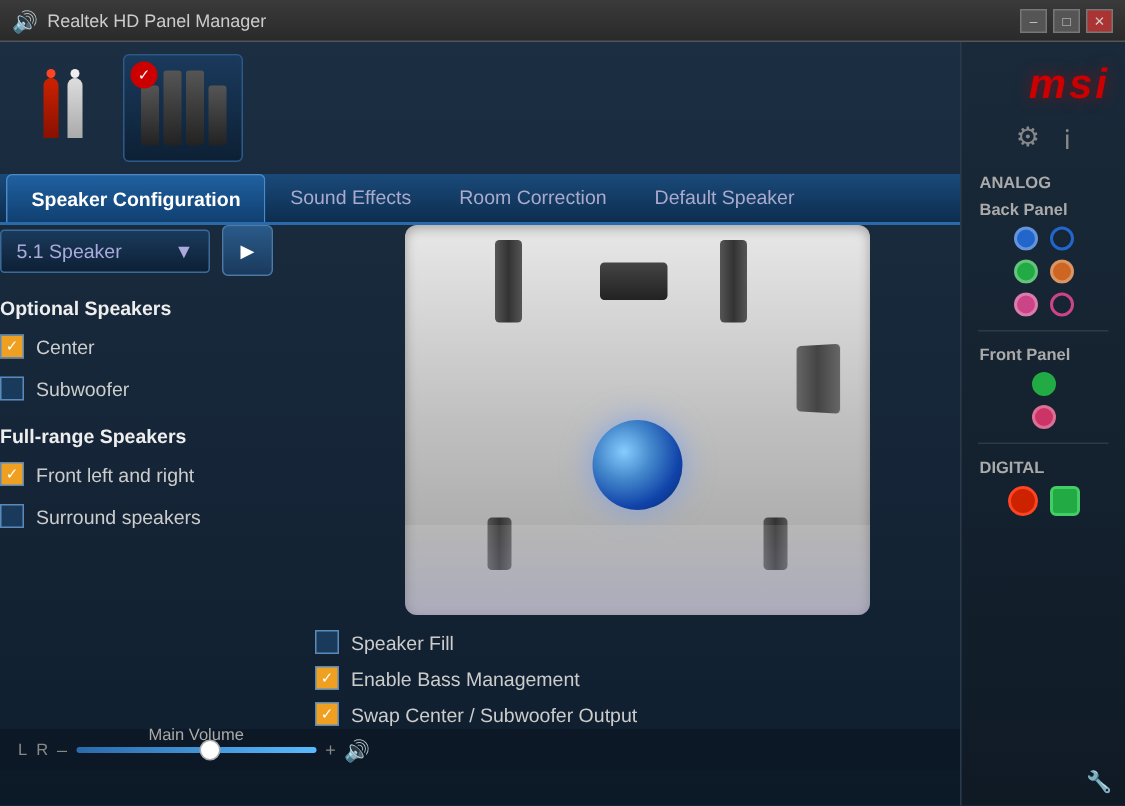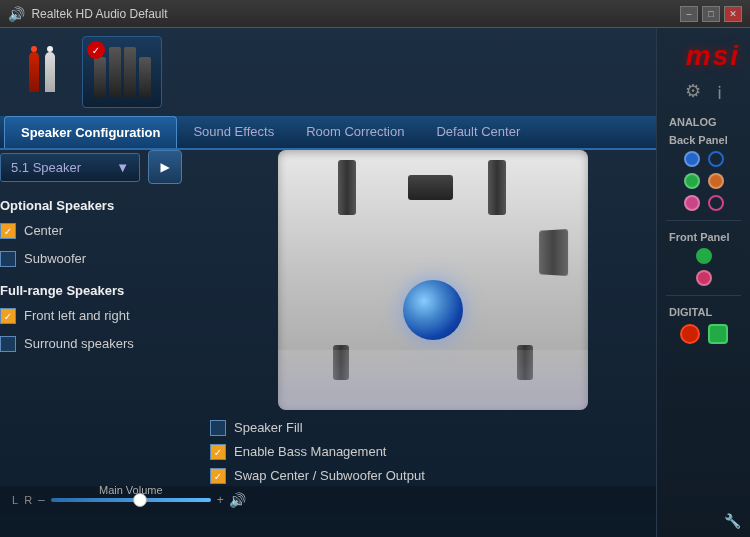--- a/index.html
+++ b/index.html
@@ -154,20 +154,21 @@
     
     .section-title {
       font-weight: bold;
       color: #eee;
       margin-top: 6px;
       font-size: 13px;
     }
 
     .speaker-option {
       display: flex;
+      align-items: center;
       gap: 8px;
       padding: 2px 0;
       cursor: pointer;
     }
     .checkbox {
       width: 16px; height: 16px;
       border: 1px solid #5a8aba;
       background: #1a3a5c;
       display: flex; align-items: center; justify-content: center;
       flex-shrink: 0;
@@ -295,21 +296,21 @@
       align-items: center;
       justify-content: center;
       padding: 4px 12px;
       gap: 8px;
       background: rgba(0,0,0,0.15);
       height: 44px;
     }
 
     
     #sidebar {
-      width: 94px;
+      width: 110px;
       background: linear-gradient(to bottom, #1a2a3a, #0f1a25);
       border-left: 1px solid #2a3a4a;
       display: flex;
       flex-direction: column;
       align-items: center;
       padding: 8px 0;
       position: relative;
     }
 
     #msi-logo {
@@ -426,21 +427,21 @@
     }
     .rca-plug.white::before {
       background: #eee;
     }
   </style>
 </head>
 <body>
 
 <div id="titlebar">
   <span class="title-icon">🔊</span>
-  <span class="title-text">Realtek HD Audio Default</span>
+  <span class="title-text">Realtek HD Panel Manager</span>
   <div class="win-controls">
     <div class="win-btn">–</div>
     <div class="win-btn">□</div>
     <div class="win-btn close">✕</div>
   </div>
 </div>
 
 <div id="main">
 
   <div id="content">
@@ -463,21 +464,21 @@
         </div>
 
         <div style="position:absolute;top:4px;left:4px;width:18px;height:18px;background:#c00;border-radius:50%;display:flex;align-items:center;justify-content:center;font-size:10px;color:#fff;">✓</div>
       </div>
     </div>
 
     <div id="tabs">
       <div class="tab active">Speaker Configuration</div>
       <div class="tab">Sound Effects</div>
       <div class="tab">Room Correction</div>
-      <div class="tab">Default Center</div>
+      <div class="tab">Default Speaker</div>
     </div>
 
     <div id="panel">
 
       <div id="left-controls">
 
         <div id="speaker-select-row">
           <div id="speaker-dropdown">
             <span>5.1 Speaker</span>
             <span>▼</span>

